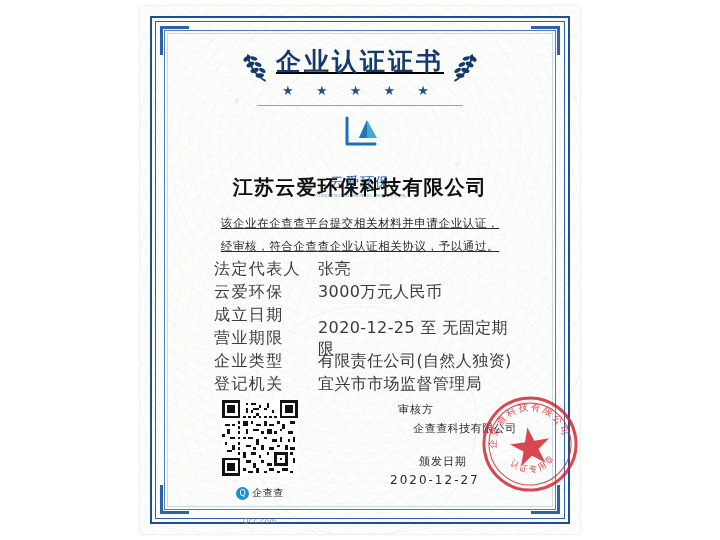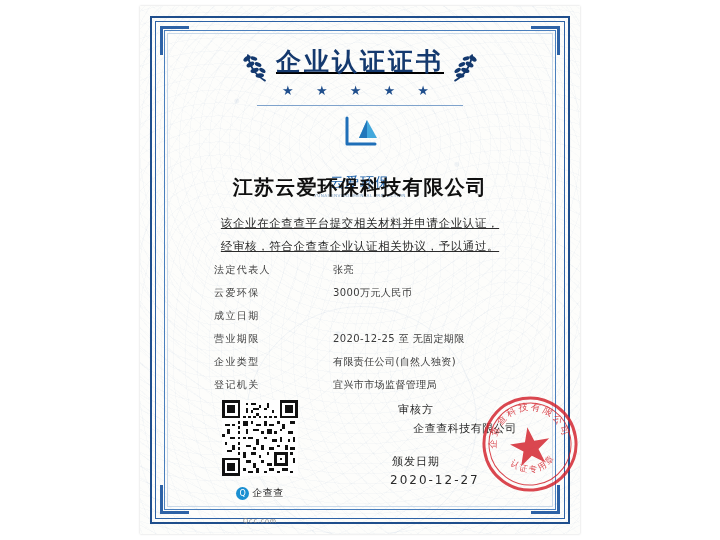--- a/index.html
+++ b/index.html
@@ -169,23 +169,22 @@
   .info {
     position: absolute;
     left: 74px;
     right: 62px;
     top: 252px;
   }
   .info-row {
     display: flex;
     align-items: center;
     height: 23px;
-    font-size: 10px;
+    font-size: 16px;
     color: #3a3a3a;
-    gap: 15px;
   }
   .info-label {
     width: 104px;
     color: #3d3d3d;
     letter-spacing: 1.4px;
   }
   .info-value {
     flex: 1;
     color: #3a3a3a;
     letter-spacing: 0.4px;
@@ -243,21 +242,21 @@
   }
   .sign-row {
     display: flex;
     align-items: baseline;
     margin-bottom: 4px;
     letter-spacing: 1px;
     text-align: center;
   }
   .sign-label { width: 52px; }
   .sign-value { flex: 1; letter-spacing: 0.5px; }
-  .sign-row.date { margin-top: 18px; }
+  .sign-row.date { margin-top: 18px; margin-left: 27px; }
   .sign-date-value { letter-spacing: 2px; font-size: 12px; }
 
   
   .seal {
     position: absolute;
     left: 340px;
     top: 388px;
     width: 100px;
     height: 100px;
     transform: rotate(-9deg);

